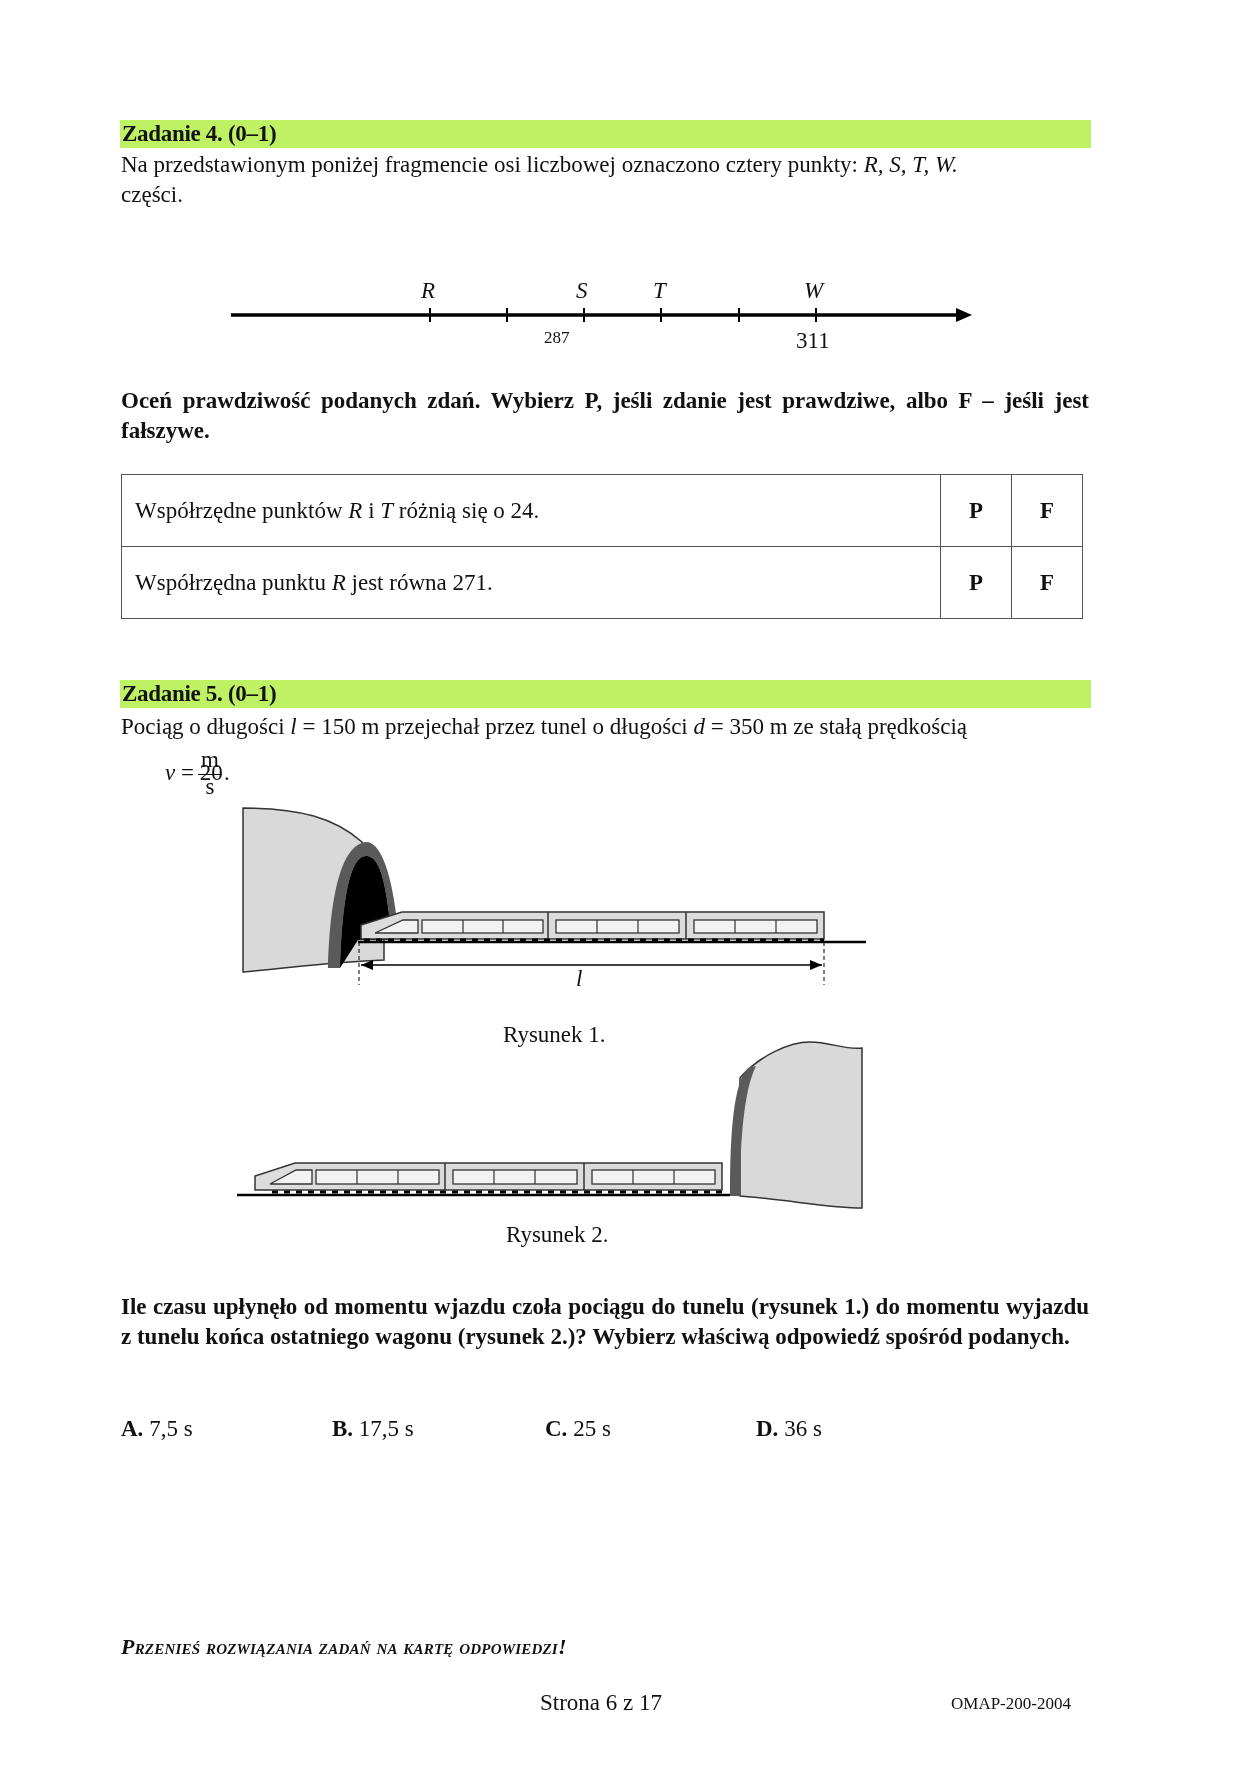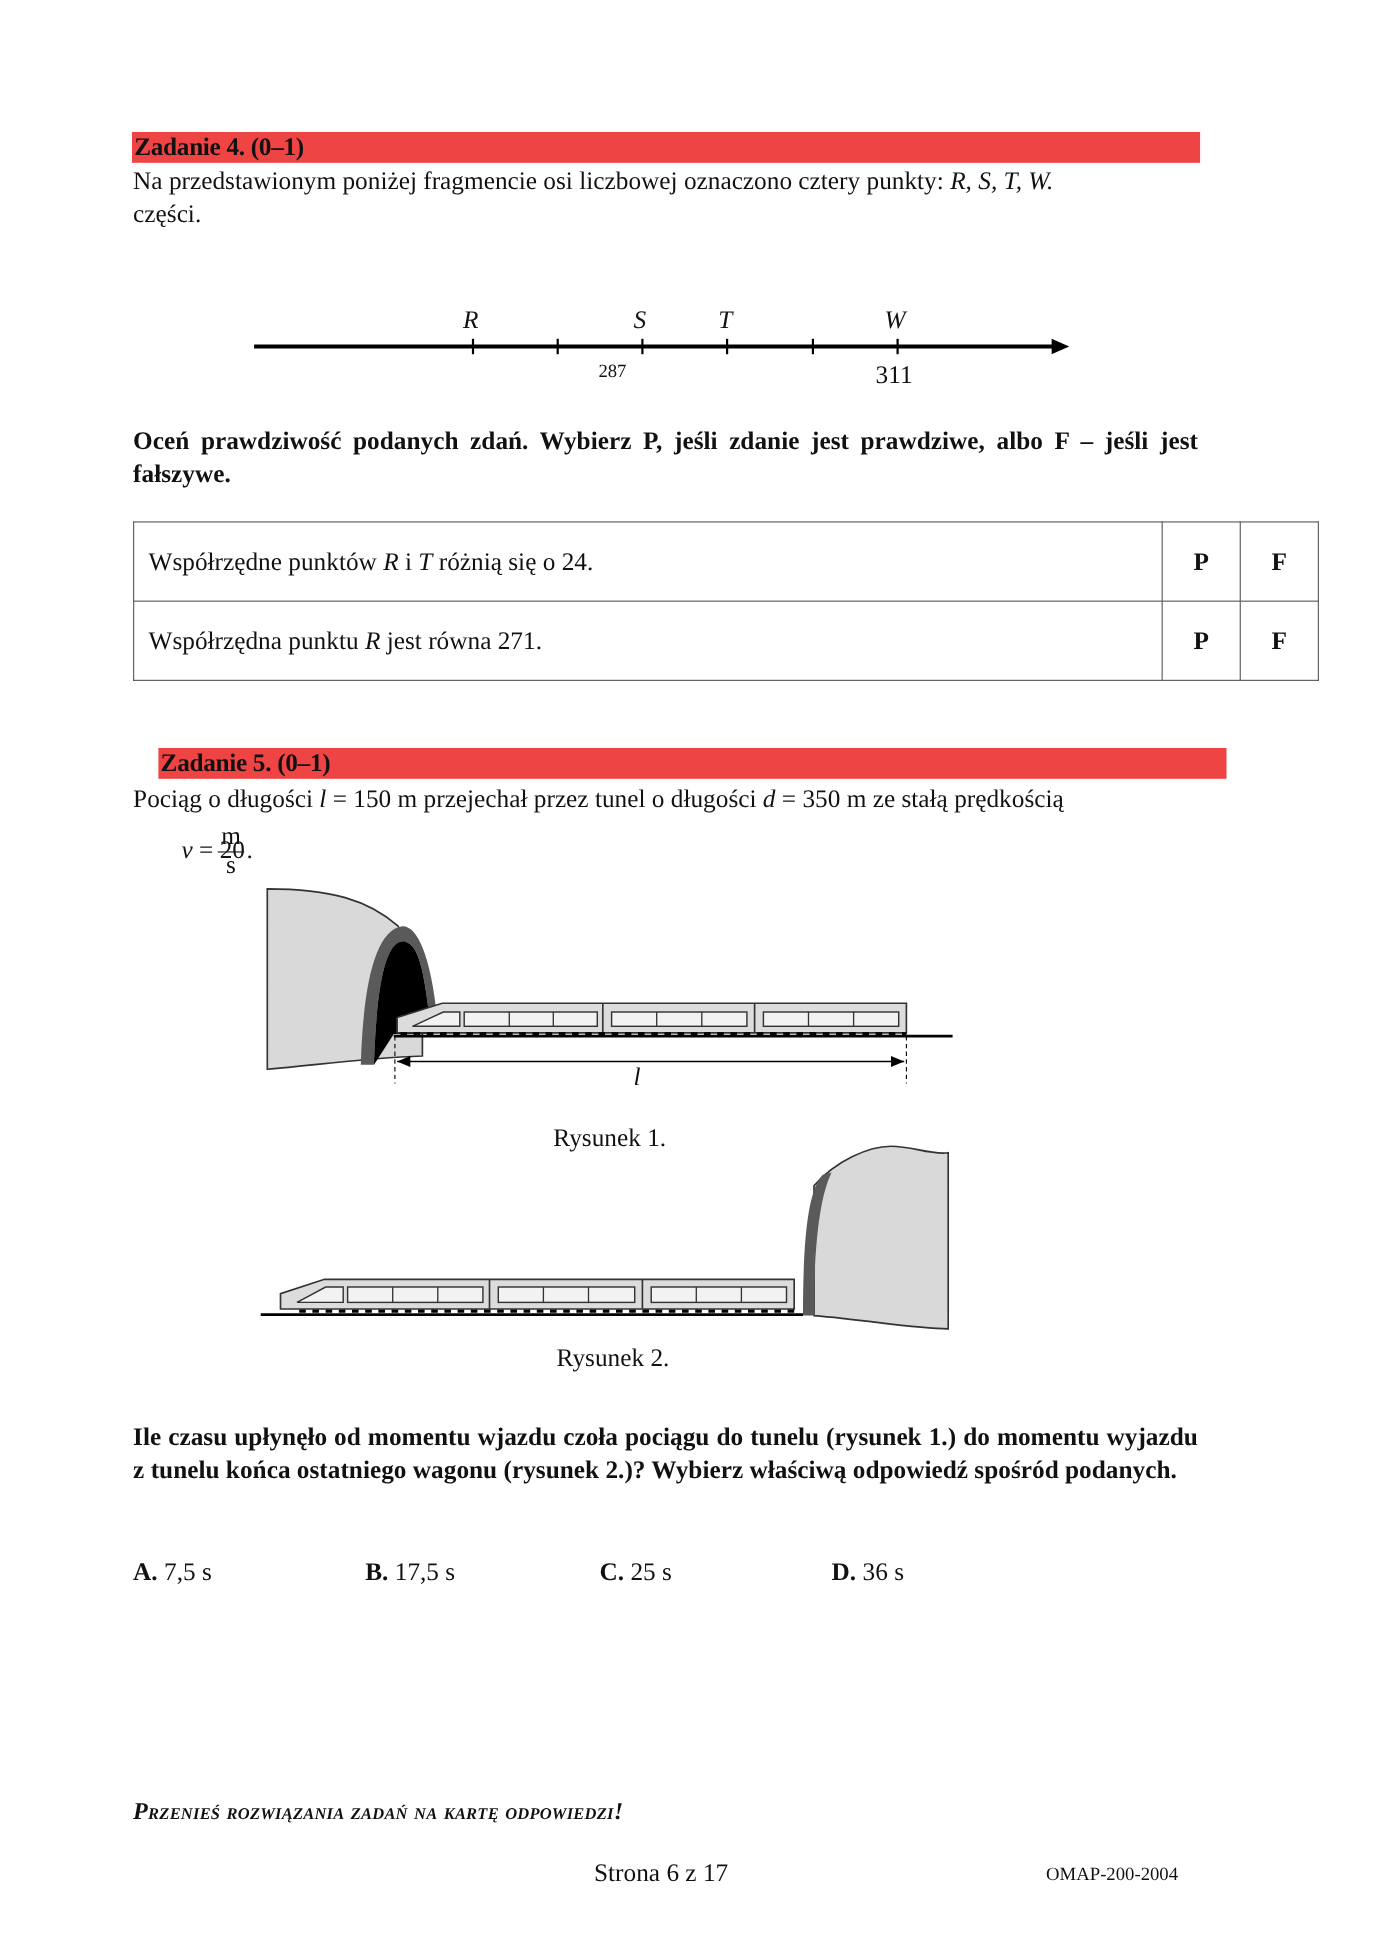--- a/index.html
+++ b/index.html
@@ -1,24 +1,24 @@
 <!DOCTYPE html>
 <html><head>
 <meta charset="utf-8">
 <style>
   html, body { margin:0; padding:0; background:#ffffff; }
   body { width:1260px; height:1782px; position:relative; overflow:hidden;
          font-family:"Liberation Serif","DejaVu Serif",serif; color:#111; }
   .abs { position:absolute; }
-  .bar { position:absolute; left:120px; width:971px; height:28px; background:#ef4444; }
+  .bar { position:absolute; left:120px; width:971px; height:28px; background:#bef264; }
   .bar span { position:absolute; left:2px; top:1px; font-weight:bold; font-size:23px; letter-spacing:-0.3px; }
   .para { position:absolute; left:121px; width:968px; font-size:23px; line-height:30px; text-align:justify; text-align-last:left; }
   .bold { font-weight:bold; }
   i { font-style:italic; }
-  table.pf { position:absolute; left:121px; top:474px; width:1078px; border-collapse:collapse; }
+  table.pf { position:absolute; left:121px; top:474px; width:962px; border-collapse:collapse; }
   table.pf td { border:1.5px solid #555; height:71px; font-size:23px; padding:0; }
   table.pf td.stmt { padding-left:13px; }
   table.pf td.opt { width:70px; text-align:center; font-weight:bold; }
   .answers { position:absolute; top:1416px; font-size:23px; }
   .footer-note { position:absolute; left:121px; top:1634px; font-style:italic; font-weight:bold; font-size:22px; font-variant:small-caps; letter-spacing:0.2px; }
   .page-num { position:absolute; left:540px; top:1690px; font-size:23px; }
   .code { position:absolute; left:951px; top:1694px; font-size:17px; font-variant:small-caps; }
   .caption { position:absolute; font-size:23px; }
   svg { position:absolute; overflow:visible; }
 </style>
@@ -63,21 +63,21 @@
     <td class="opt">F</td>
   </tr>
   <tr>
     <td class="stmt"><span>Współrzędna punktu </span><i>R</i><span> jest równa 271.</span></td>
     <td class="opt">P</td>
     <td class="opt">F</td>
   </tr>
 </tbody>
   </table>
 
-<div class="bar" style="top:680px;margin-left:24px;">
+<div class="bar" style="top:680px;">
   <span>Zadanie 5. (0–1)</span>
 </div>
 
 <div class="para" style="top:712px;">
   <span>Pociąg o długości </span><i>l</i><span> = 150 m przejechał przez tunel o długości </span><i>d</i><span> = 350 m ze stałą prędkością</span>
 </div>
 
 <div class="abs" style="left:121px;top:760px;font-size:23px;margin-left:44px;">
   <i>v</i><span> = 20</span>
 </div>

